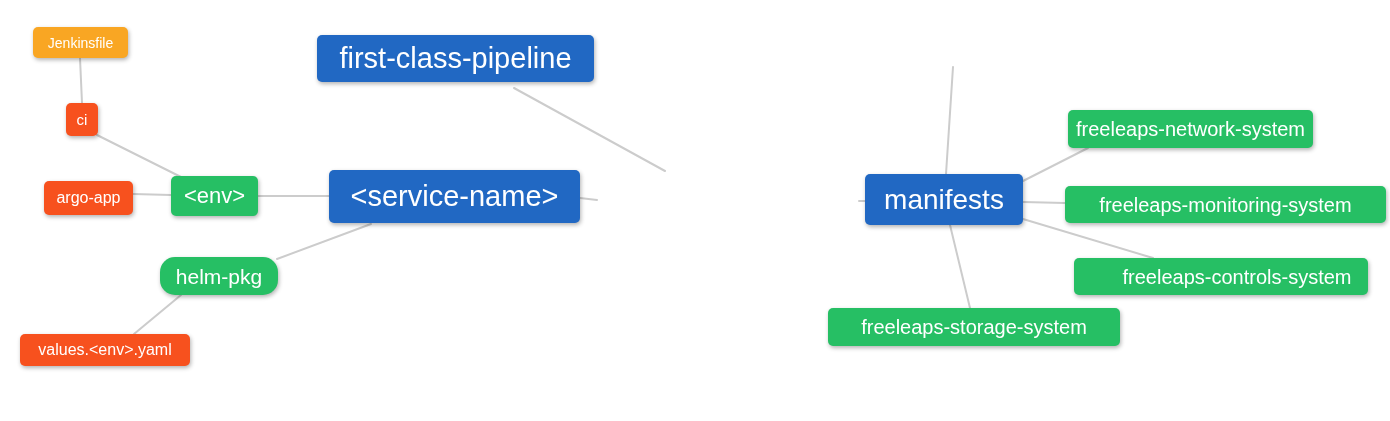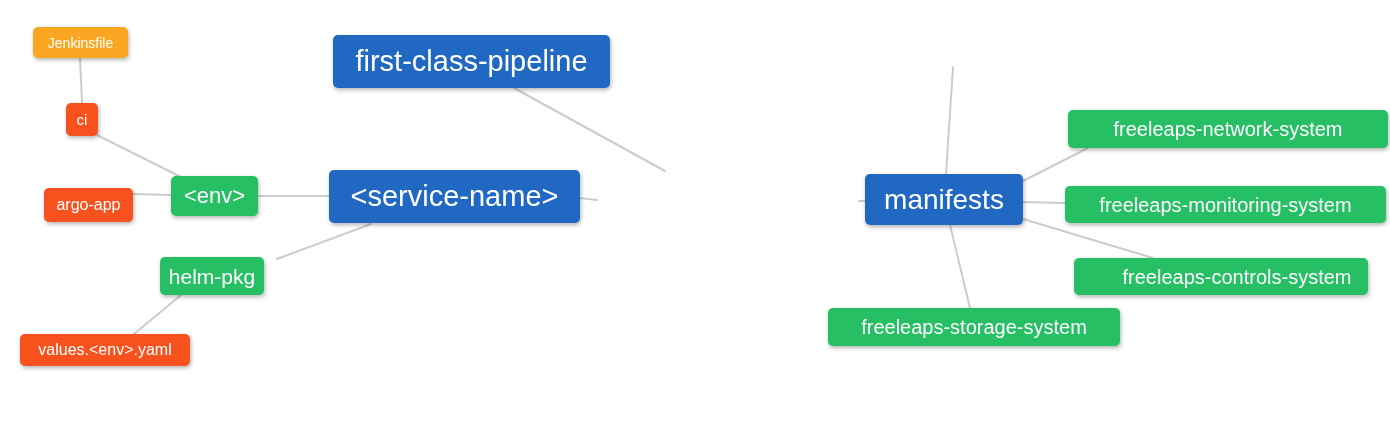--- a/index.html
+++ b/index.html
@@ -36,30 +36,30 @@
   }
   .c-dark   { background: #3B3838; }
   .c-blue   { background: #2168C3; }
   .c-green  { background: #26BF64; }
   .c-amber  { background: #F9A623; }
   .c-red    { background: #F7511E; }
 
   
   #n-jenkinsfile { left: 20px;  top: 27px;  width: 95px;  height: 31px; font-size: 14px; }
   #n-ci          { left: 53px;  top: 103px; width: 32px;  height: 33px; font-size: 15px; }
-  #n-argo-app    { left: 31px;  top: 188px; width: 89px;  height: 34px; font-size: 16px; }
+  #n-argo-app    { left: 31px;  top: 181px; width: 89px;  height: 34px; font-size: 16px; }
   #n-env         { left: 158px; top: 176px; width: 87px;  height: 40px; font-size: 22px; }
-  #n-helm-pkg    { left: 147px; top: 257px; width: 104px; height: 38px; font-size: 21px; }
+  #n-helm-pkg    { left: 147px; top: 257px; width: 118px; height: 38px; font-size: 21px; border-radius: 15px; }
   #n-values      { left: 7px;   top: 334px; width: 170px; height: 32px; font-size: 16px; }
-  #n-pipeline    { left: 320px; top: 35px;  width: 277px; height: 53px; font-size: 29px; }
+  #n-pipeline    { left: 304px; top: 35px;  width: 277px; height: 47px; font-size: 29px; }
   #n-service     { left: 316px; top: 170px; width: 251px; height: 53px; font-size: 29px; }
   #n-ops         { left: 584px; top: 170px; width: 262px; height: 68px; font-size: 34px; }
   #n-manifests   { left: 852px; top: 174px; width: 158px; height: 51px; font-size: 28px; }
   #n-devops      { left: 798px; top: 27px;  width: 287px; height: 40px; font-size: 20px; }
-  #n-network     { left: 1055px;top: 110px; width: 320px; height: 38px; font-size: 20px; }
+  #n-network     { left: 1055px;top: 110px; width: 245px; height: 38px; font-size: 20px; }
   #n-monitoring  { left: 1052px;top: 186px; width: 321px; height: 37px; font-size: 20px; }
   #n-controls    { left: 1061px;top: 258px; width: 294px; height: 37px; font-size: 20px; padding-left: 32px; }
   #n-storage     { left: 815px; top: 308px; width: 292px; height: 38px; font-size: 20px; }
 </style>
 </head>
 <body>
 
 <div id="canvas">
 
   <svg id="edges" viewBox="0 0 1390 421" xmlns="http://www.w3.org/2000/svg">

